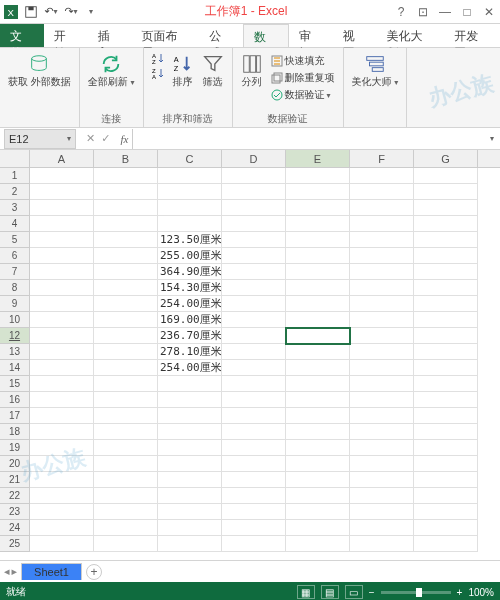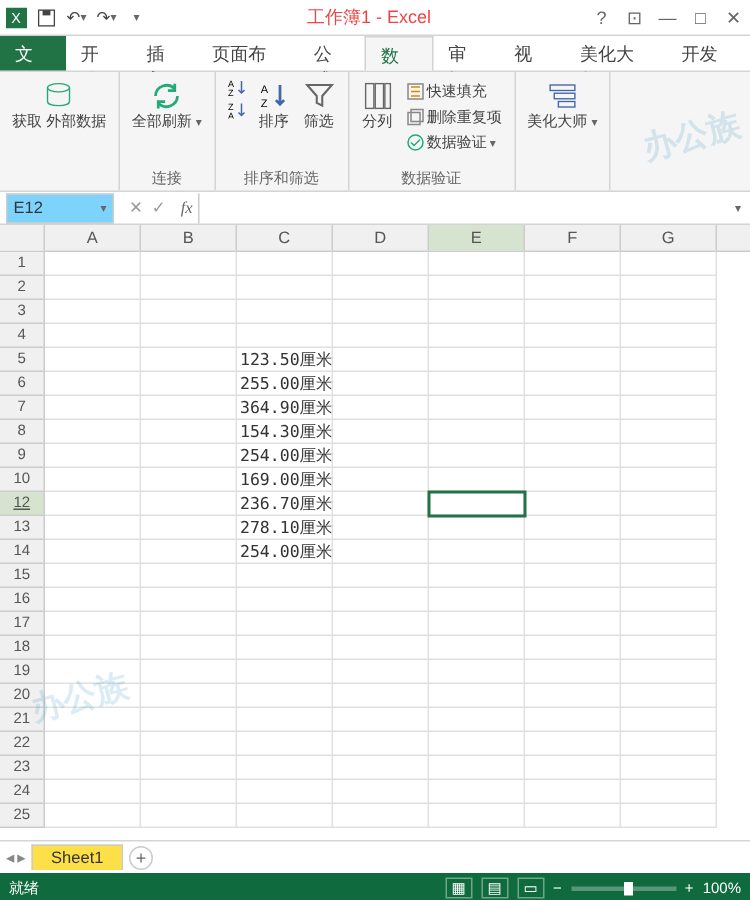--- a/index.html
+++ b/index.html
@@ -18,37 +18,37 @@
 .rib-group { border-right: 1px solid #d4d4d4; padding: 3px 6px 1px; display: flex; flex-direction: column; justify-content: space-between; align-items: center; }
 .rib-label { font-size: 10px; color: #666; text-align: center; margin-top: 2px; }
 .rib-btn { display: flex; flex-direction: column; align-items: center; gap: 1px; cursor: pointer; padding: 2px; }
 .rib-btn svg { width: 22px; height: 22px; }
 .rib-btn-txt { font-size: 10px; color: #444; line-height: 1.1; text-align: center; }
 .rib-col { display: flex; flex-direction: column; gap: 1px; }
 .rib-row { display: flex; gap: 4px; align-items: flex-start; }
 .rib-mini { display: flex; align-items: center; gap: 2px; font-size: 10px; color: #444; cursor: pointer; padding: 1px 2px; }
 .rib-mini svg { width: 12px; height: 12px; }
 .namebox-row { height: 22px; border-bottom: 1px solid #d4d4d4; display: flex; align-items: center; background: #fff; }
-.namebox { width: 72px; height: 20px; border: 1px solid #ccc; background: #7dd3fc; padding: 0 4px; font-size: 11px; display: flex; align-items: center; justify-content: space-between; margin: 0 4px; }
+.namebox { width: 72px; height: 20px; border: 1px solid #ccc; background: #e5e5e5; padding: 0 4px; font-size: 11px; display: flex; align-items: center; justify-content: space-between; margin: 0 4px; }
 .fx-btns { display: flex; gap: 6px; padding: 0 6px; color: #999; }
 .fx-label { font-style: italic; font-family: serif; color: #666; padding: 0 4px; }
 .formula-bar { flex: 1; height: 20px; border-left: 1px solid #ccc; padding: 0 6px; }
 .grid-wrap { height: 410px; display: flex; flex-direction: column; overflow: hidden; background: #fff; position: relative; }
 .col-headers { display: flex; height: 18px; background: #f0f0f0; border-bottom: 1px solid #ccc; }
 .corner { width: 30px; border-right: 1px solid #ccc; background: #f0f0f0; }
 .col-h { width: 64px; border-right: 1px solid #ccc; text-align: center; font-size: 11px; line-height: 18px; color: #555; cursor: pointer; }
 .grid-body { flex: 1; overflow: hidden; position: relative; }
 .row { display: flex; height: 16px; }
 .row-h { width: 30px; background: #f0f0f0; border-right: 1px solid #ccc; border-bottom: 1px solid #ccc; text-align: center; font-size: 10px; line-height: 16px; color: #555; cursor: pointer; }
 .row-h.active { background: #d5e3cf; text-decoration: underline; }
 .cell { width: 64px; border-right: 1px solid #e0e0e0; border-bottom: 1px solid #e0e0e0; font-size: 11px; padding: 0 2px; line-height: 16px; font-family: "SimSun", monospace; overflow: hidden; white-space: nowrap; text-align: right; }
 .cell.selected { outline: 2px solid #217346; outline-offset: -1px; background: #fff; z-index: 2; position: relative; }
 .sheet-tabs { height: 22px; background: #fff; border-top: 1px solid #d4d4d4; display: flex; align-items: center; padding: 0 4px; gap: 4px; }
 .sheet-nav { display: flex; gap: 2px; color: #888; }
-.sheet-tab { padding: 2px 12px; border: 1px solid #ccc; border-bottom: none; background: #fde047; font-size: 11px; cursor: pointer; }
+.sheet-tab { padding: 2px 12px; border: 1px solid #ccc; border-bottom: none; background: #3b82f6; font-size: 11px; cursor: pointer; }
 .sheet-add { width: 16px; height: 16px; border: 1px solid #ccc; border-radius: 50%; display: flex; align-items: center; justify-content: center; font-size: 12px; color: #666; cursor: pointer; }
 .status-bar { height: 20px; background: #0f6b3e; color: #fff; display: flex; align-items: center; padding: 0 6px; font-size: 10px; justify-content: space-between; }
 .status-right { display: flex; align-items: center; gap: 6px; }
 .view-btn { width: 18px; height: 14px; border: 1px solid rgba(255,255,255,0.4); cursor: pointer; display: flex; align-items: center; justify-content: center; }
 .zoom-slider { width: 70px; height: 3px; background: rgba(255,255,255,0.3); position: relative; cursor: pointer; }
 .zoom-thumb { position: absolute; left: 50%; top: -3px; width: 6px; height: 9px; background: #fff; }
 .watermark { position: absolute; color: rgba(60,150,200,0.18); font-size: 22px; font-weight: bold; transform: rotate(-15deg); pointer-events: none; }
 .dd { font-size: 8px; color: #666; }
 </style>
 </head>

